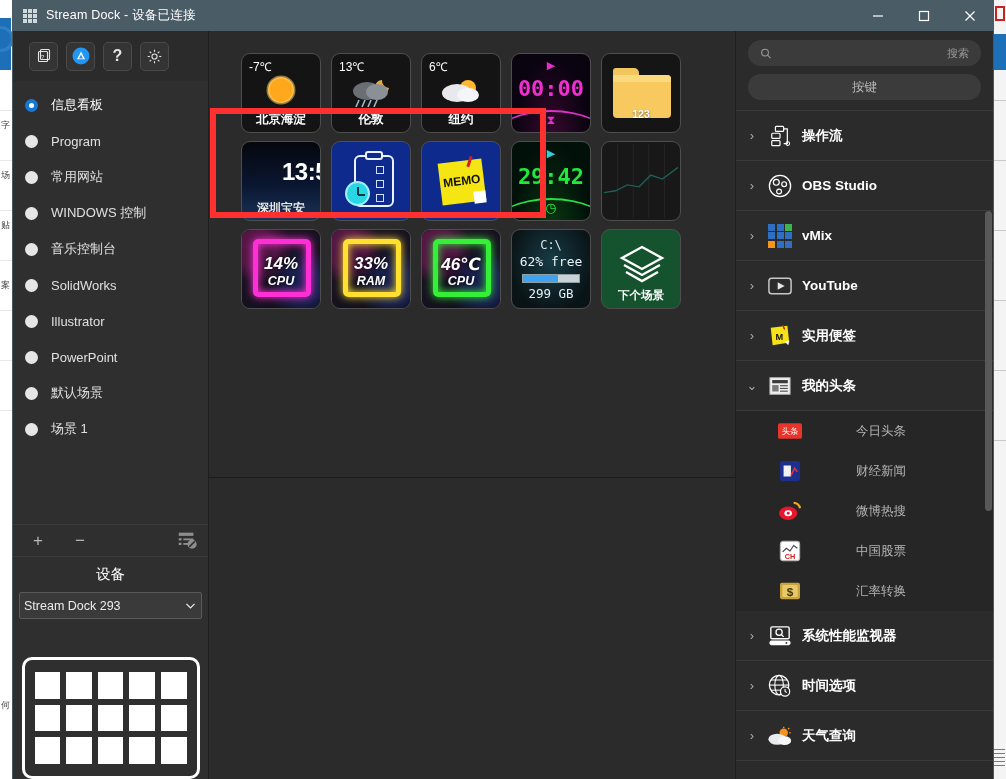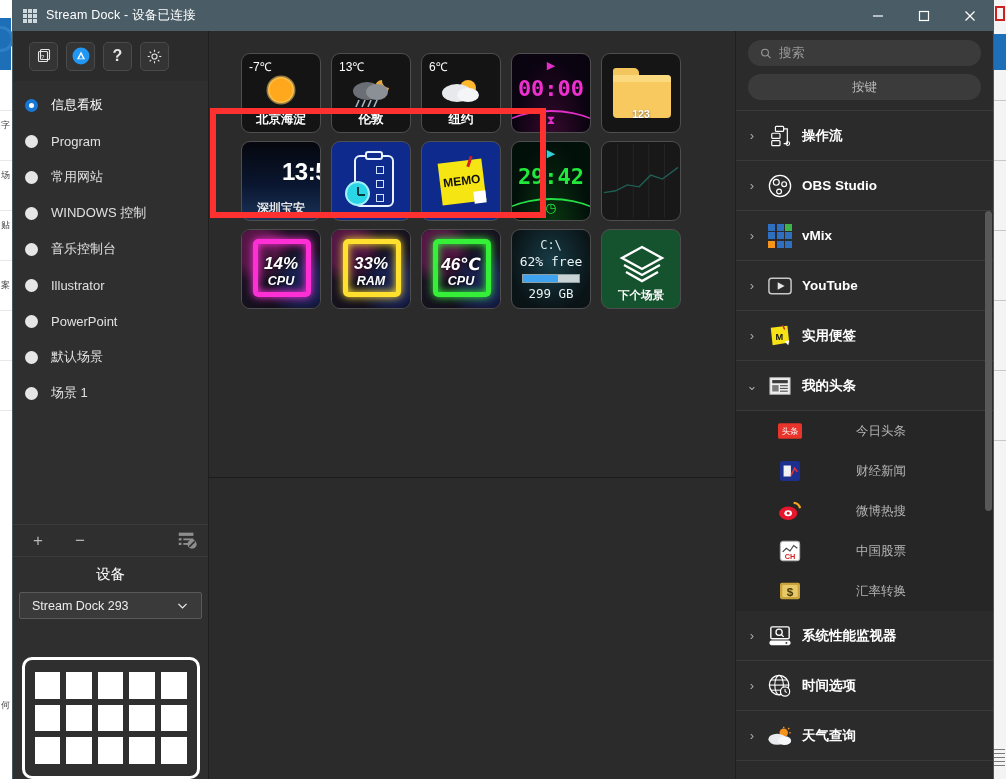--- a/index.html
+++ b/index.html
@@ -133,21 +133,21 @@
   }
   .pa-right { position: absolute; right: 10px; top: 4px; }
 
   .device-sec { border-top: 1px solid #3a3a3a; padding-top: 8px; }
   .device-title {
     text-align: center; color: #ffffff; font-size: 14.5px; margin-bottom: 8px;
   }
   .device-select {
     margin: 0 6px; height: 27px; background: #3a3a3a;
     border: 1px solid #5a5a5a; border-radius: 2px;
-    display: flex; align-items: center; padding: 0 12px;
+    display: flex; align-items: center; padding: 0 4px;
     color: #ececec; font-size: 12.5px; cursor: pointer;
     justify-content: space-between;
   }
   .device-preview {
     margin: 38px auto 0; width: 178px; height: 122px;
     border: 3px solid #ffffff; border-radius: 10px;
     display: grid; grid-template-columns: repeat(5, 1fr);
     grid-template-rows: repeat(3, 1fr);
     gap: 6px; padding: 12px 10px;
   }
@@ -347,22 +347,23 @@
     display: flex; flex-direction: column; position: relative;
   }
   .right-head { padding: 9px 12px 10px; }
   .search-box {
     height: 26px; background: #3b3b3b; border-radius: 13px;
     display: flex; align-items: center; padding: 0 12px; gap: 7px;
     cursor: text;
   }
   .search-box input {
     background: transparent; border: none; outline: none;
-    color: #dcdcdc; font-size: 13px; width: 100%;
+    color: #dcdcdc; font-size: 11px; width: 100%;
     font-family: Liberation Serif, serif;
+    text-align: right;
   }
   .search-box input::placeholder { color: #9a9a9a; }
   .key-tab {
     margin-top: 8px; height: 26px; background: #3b3b3b; border-radius: 13px;
     display: flex; align-items: center; justify-content: center;
     color: #b9b9b9; font-size: 12.5px; cursor: pointer;
   }
   .plugin-list { flex: 1; overflow: hidden; border-top: 1px solid #3a3a3a; }
   .plugin {
     height: 50px; display: flex; align-items: center;
@@ -522,20 +523,24 @@
           <div class="profile">
             <div class="radio"></div>
             <div class="profile-label">WINDOWS 控制</div>
           </div>
           <div class="profile">
             <div class="radio"></div>
             <div class="profile-label">音乐控制台</div>
           </div>
           <div class="profile">
             <div class="radio"></div>
+            <div class="profile-label">SolidWorks</div>
+          </div>
+          <div class="profile">
+            <div class="radio"></div>
             <div class="profile-label">Illustrator</div>
           </div>
           <div class="profile">
             <div class="radio"></div>
             <div class="profile-label">PowerPoint</div>
           </div>
           <div class="profile">
             <div class="radio"></div>
             <div class="profile-label">默认场景</div>
           </div>

